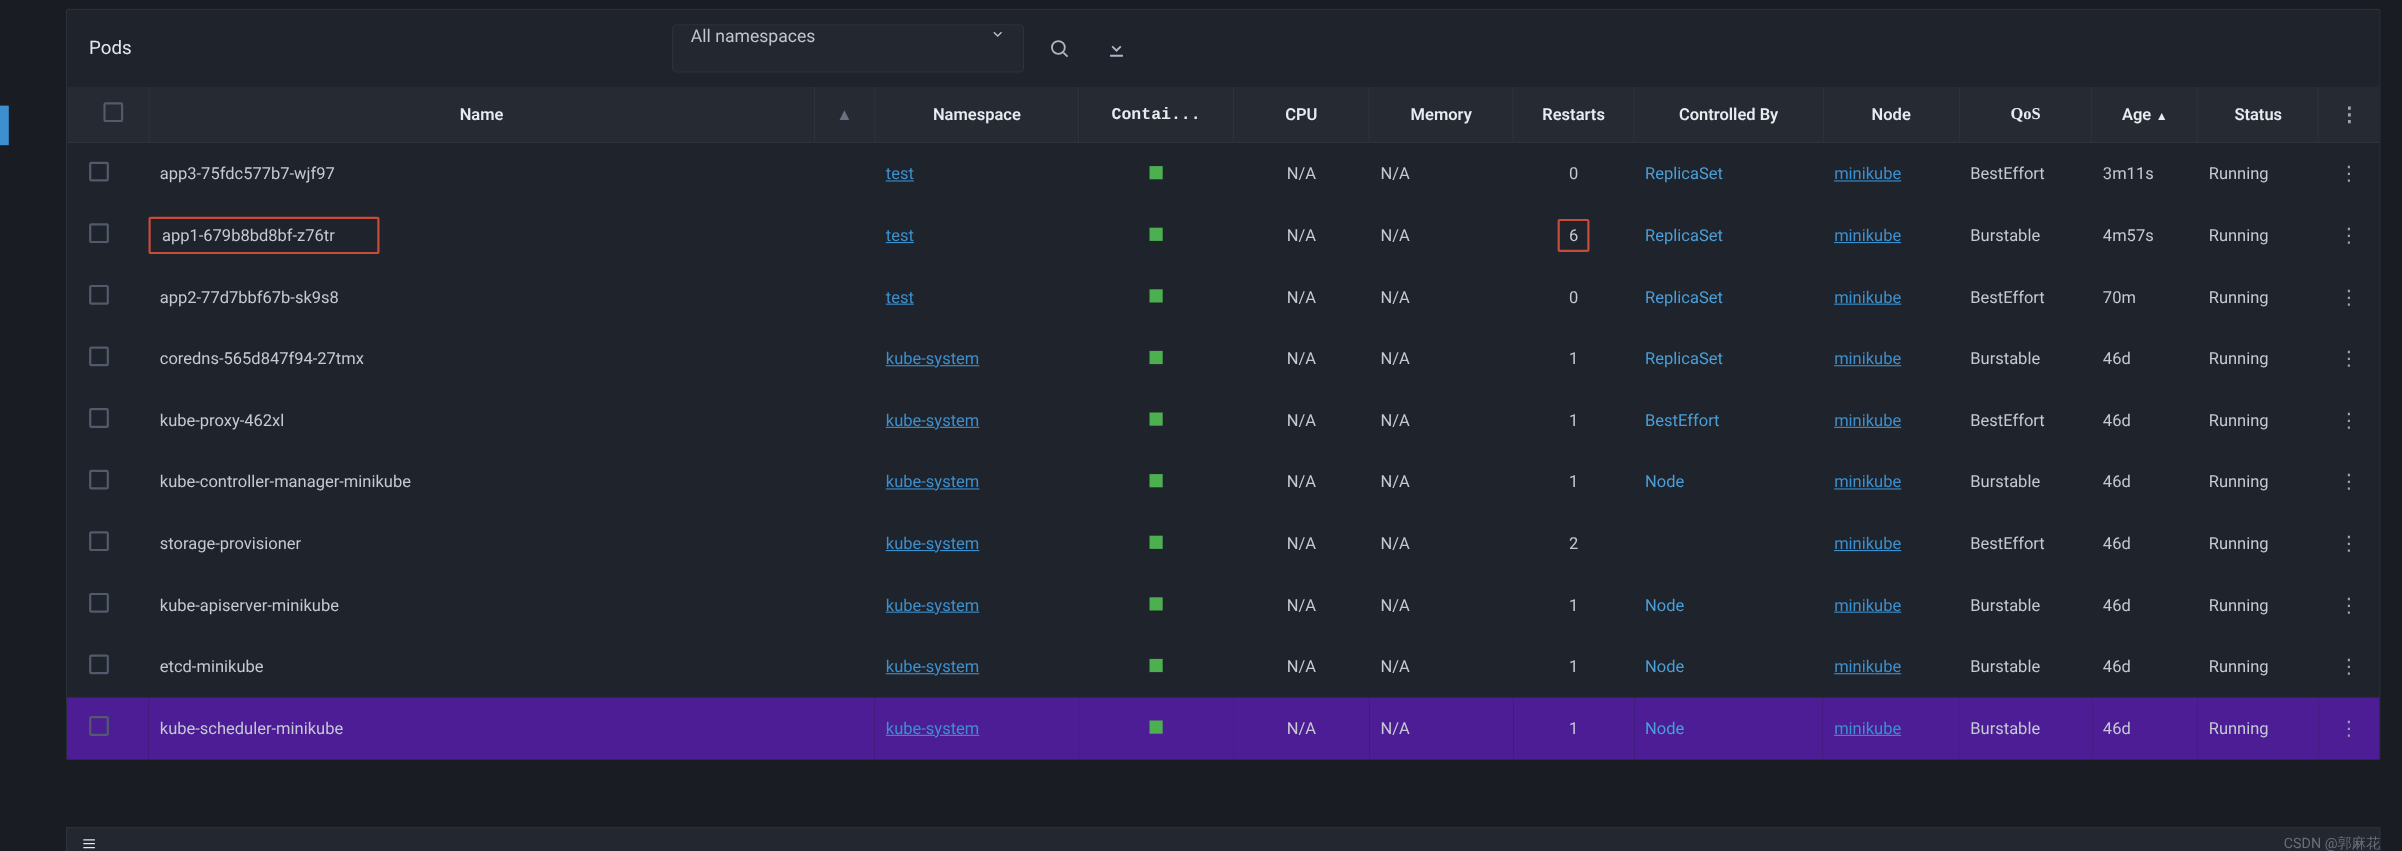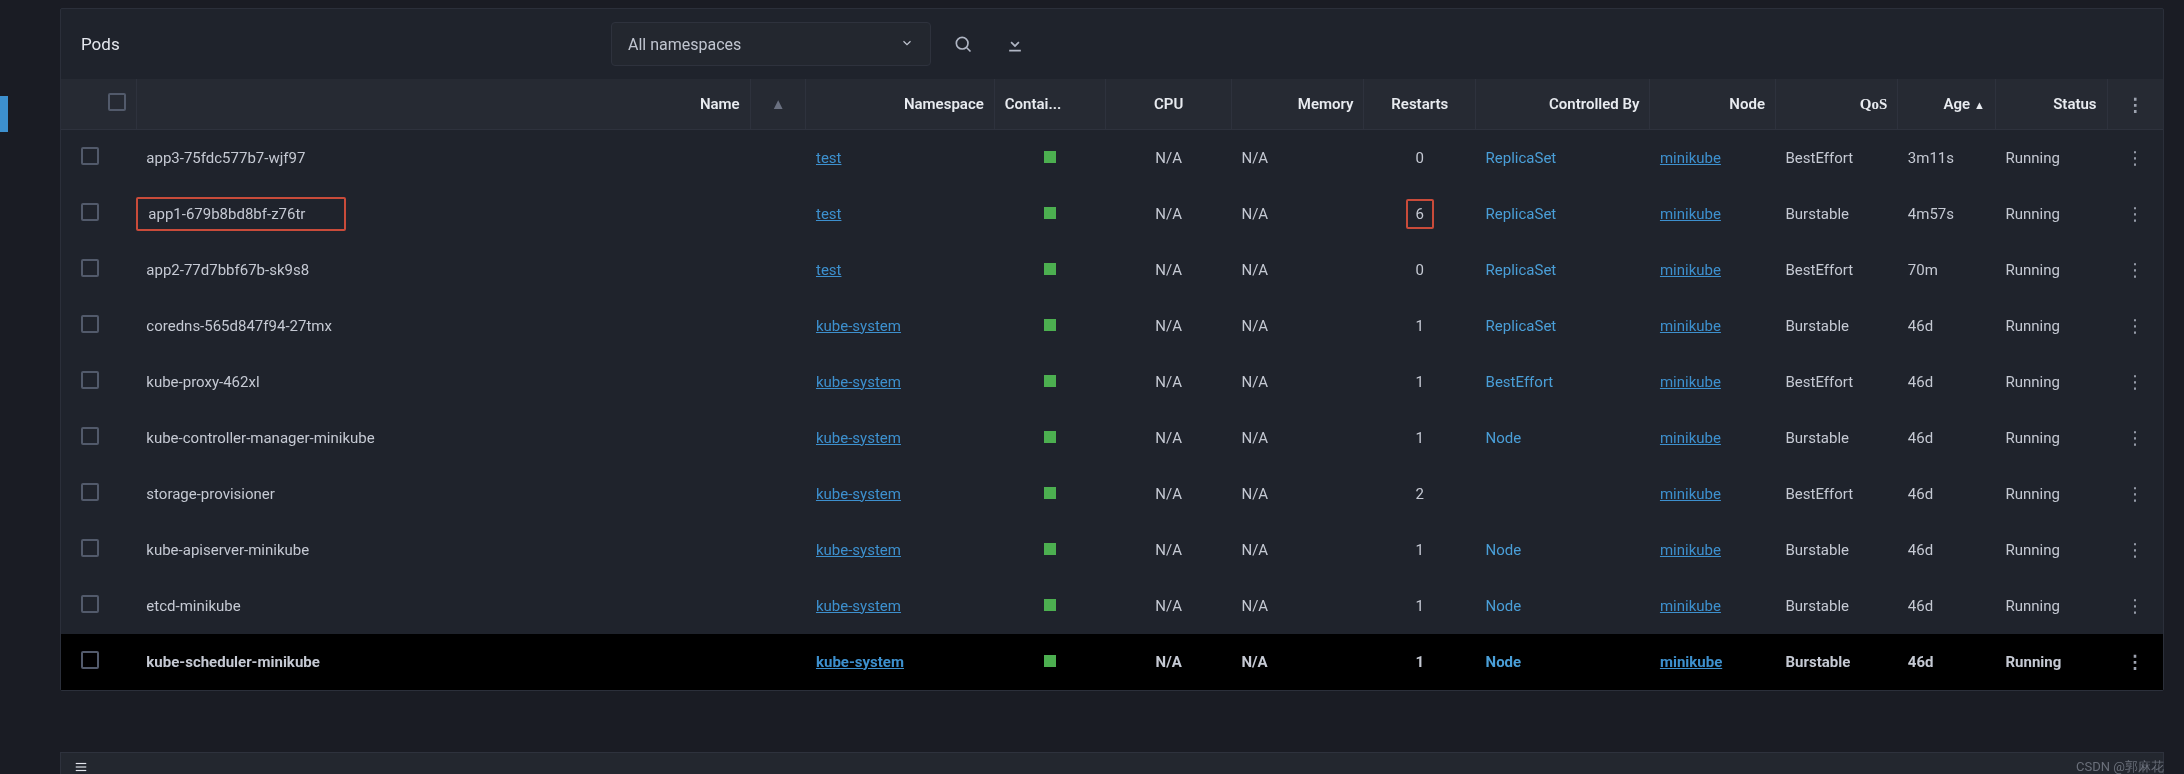--- a/index.html
+++ b/index.html
@@ -50,21 +50,20 @@
   font-size: 16px;
   flex: 1;
 }
 .header-right {
   display: flex;
   align-items: center;
   gap: 12px;
 }
 .ns-select {
   display: flex;
-  align-items: center;
   justify-content: space-between;
   background: #23272f;
   border: 1px solid #2e323d;
   border-radius: 4px;
   padding: 0 16px;
   height: 44px;
   width: 320px;
   color: #c0c5d0;
   font-size: 16px;
   cursor: pointer;
@@ -79,46 +78,46 @@
   color: #b0b6c4;
 }
 table {
   width: 100%;
   border-collapse: collapse;
 }
 thead tr {
   background: #262a33;
 }
 th {
-  text-align: right;
+  text-align: center;
   padding: 14px 10px;
   color: #e8ebf0;
   font-weight: 600;
   font-size: 15px;
   border-right: 1px solid #2e323d;
   border-bottom: 1px solid #2e323d;
   white-space: nowrap;
 }
 th:last-child { border-right: none; }
 th.col-check { width: 54px; padding-left:20px; }
 th.col-name { width: 440px; }
 th.col-warn { width: 40px; text-align:center; }
 th.col-ns { width: 135px; }
-th.col-cont { width: 80px; text-align:left; }
+th.col-cont { width: 80px; text-align:center;font-family:Liberation Mono, monospace; }
 th.col-cpu { width: 90px; text-align:center; }
 th.col-mem { width: 95px; }
 th.col-restart { width: 80px; text-align:center; }
 th.col-ctrl { width: 125px; }
 th.col-node { width: 90px; }
 th.col-qos { width: 85px; font-family: Liberation Serif, serif; }
 th.col-age { width: 70px; }
 th.col-status { width: 80px; }
 th.col-menu { width: 40px; text-align:center; }
 tbody tr { height: 56px; }
-tbody tr:hover, tbody tr.hovered { background: #000000; font-weight: bold; }
+tbody tr:hover, tbody tr.hovered { background: #4c1d95; }
 td {
   padding: 10px;
   color: #c5c9d3;
   font-size: 15px;
   white-space: nowrap;
 }
 td.col-check { padding-left:20px; }
 td.col-cont, td.col-cpu { text-align:center; }
 td.col-restart { text-align:center; }
 .checkbox {

